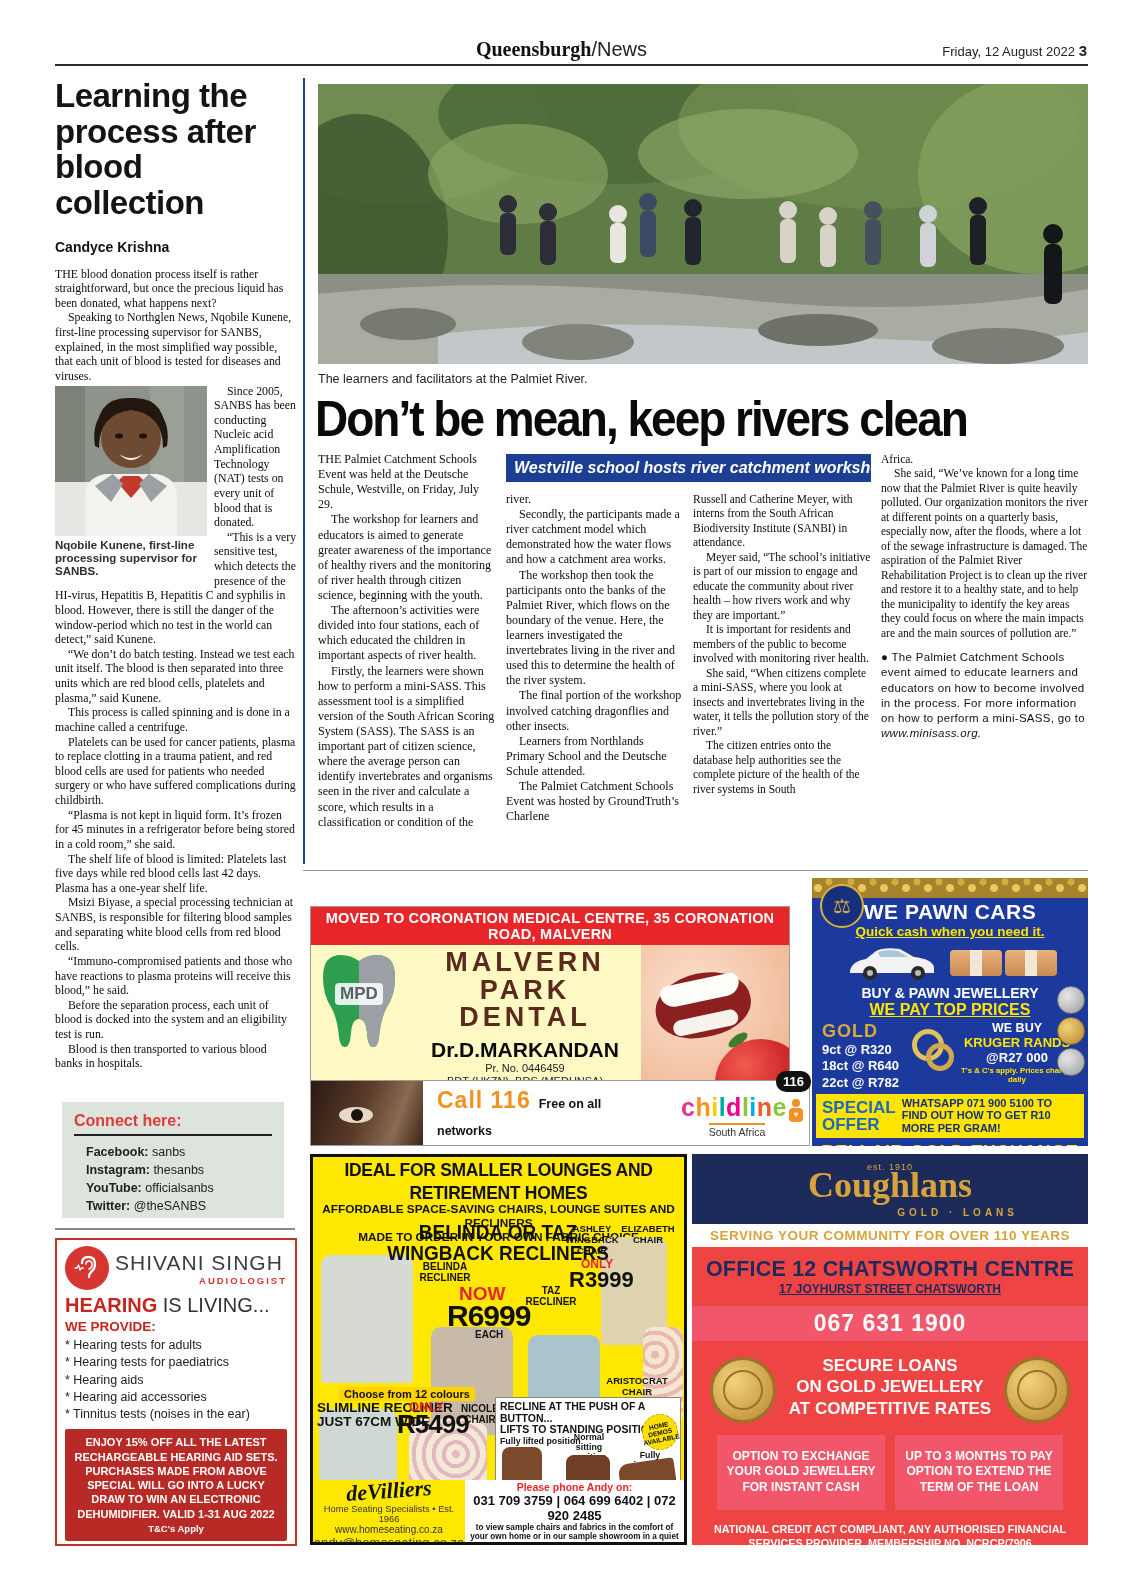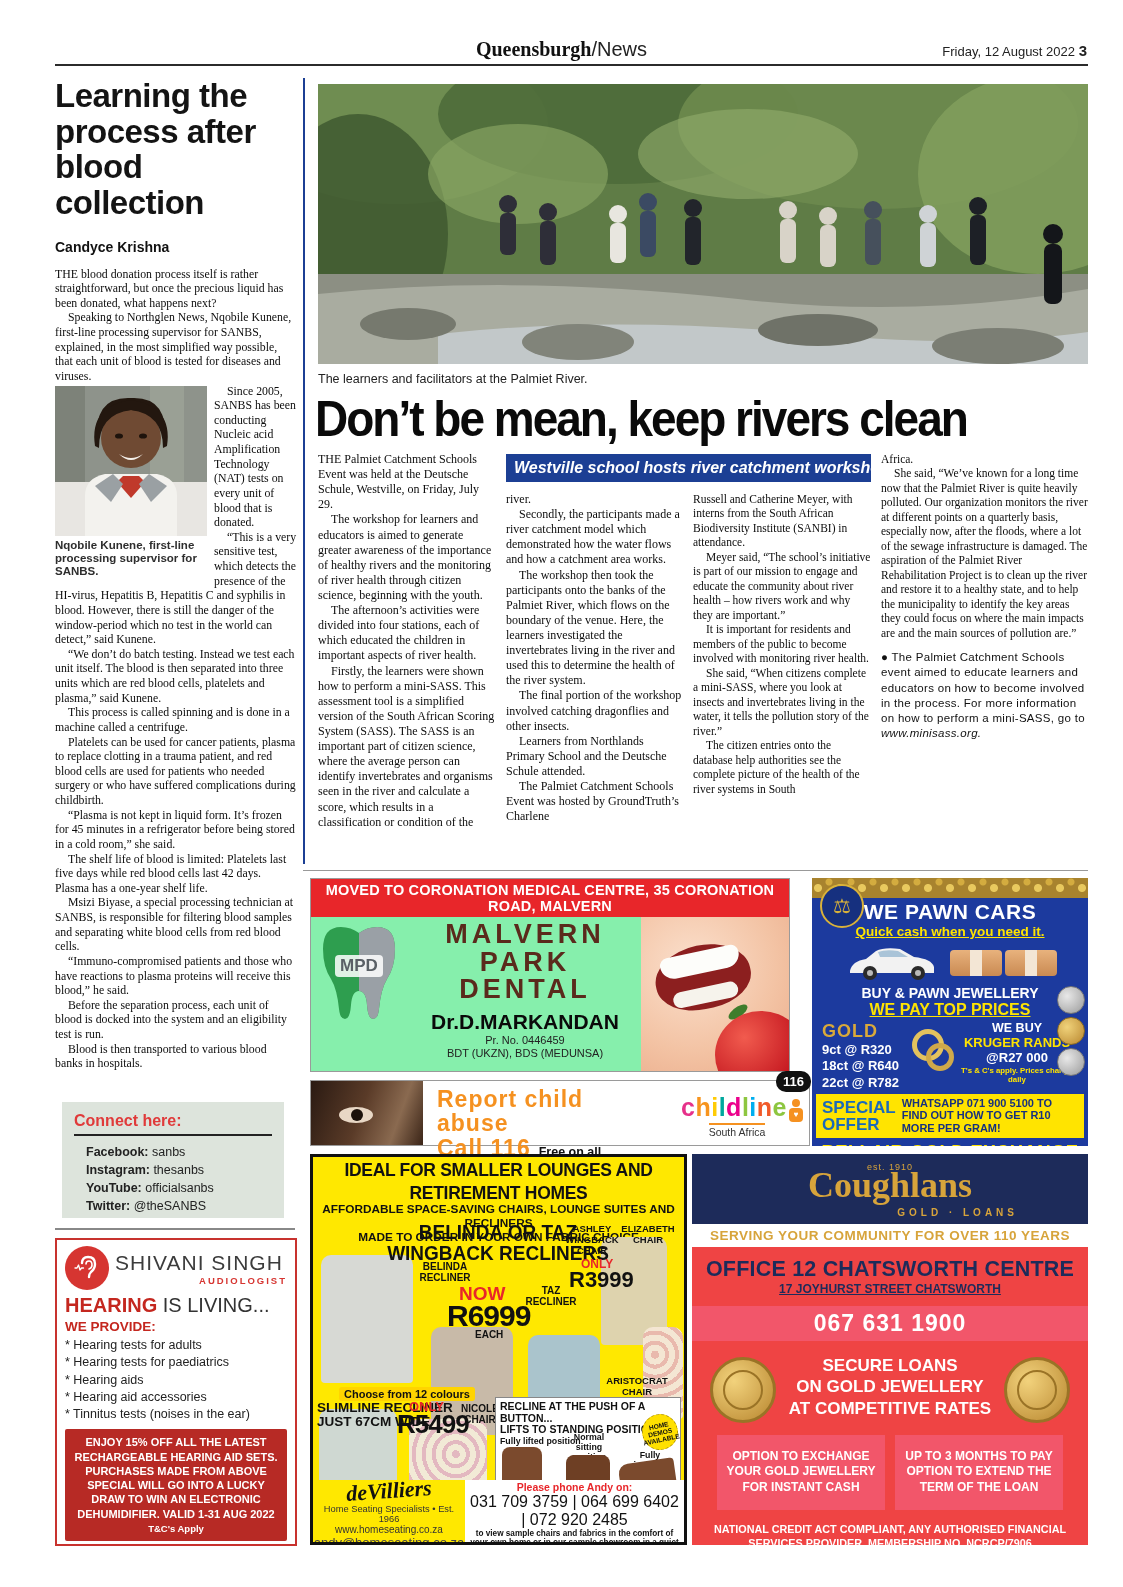--- a/index.html
+++ b/index.html
@@ -56,21 +56,21 @@
   .c1{left:0;width:178px;}
   .c2{left:188px;width:178px;padding-top:40px;box-sizing:border-box;}
   .c3{left:375px;width:178px;padding-top:40px;box-sizing:border-box;}
   .c4{left:563px;width:208px;}
   .kicker{position:absolute;left:188px;top:2px;width:365px;background:#1c3f94;color:#fff;
           font-style:italic;font-weight:bold;font-size:16px;padding:5px 8px;box-sizing:border-box;white-space:nowrap;}
   .footnote{font-size:11.5px;letter-spacing:.3px;line-height:1.32;color:#111;margin-top:10px;}
   .footnote .fn-url{font-style:italic;}
   .ads-rule{position:absolute;left:303px;top:870px;width:785px;height:1px;background:#999;}
   
-  .dental{position:absolute;left:310px;top:878px;width:480px;height:194px;border:1px solid #9a9a9a;background:#86efac;box-sizing:border-box;overflow:hidden;}
+  .dental{position:absolute;left:310px;top:906px;width:480px;height:194px;border:1px solid #9a9a9a;background:#fef9c3;box-sizing:border-box;overflow:hidden;}
   .dental-banner{background:#e8262a;color:#fff;font-weight:900;font-size:14.5px;text-align:center;padding:3px 0;letter-spacing:.2px;}
   .dental-body{display:flex;height:calc(100% - 24px);}
   .dental-left{flex:1;position:relative;padding:4px 0 0 6px;}
   .dental-row{display:flex;align-items:flex-start;}
   .dental-logo{flex:0 0 92px;}
   .dental-titles{flex:1;text-align:center;}
   .d-t1,.d-t2{color:#5a2a1c;font-weight:900;font-size:27px;letter-spacing:4px;line-height:1.02;}
   .d-doc{font-weight:900;font-size:21px;color:#0a0a0a;margin-top:6px;}
   .d-pr,.d-quals{font-size:11px;color:#222;line-height:1.2;}
   .d-comp{color:#e8262a;font-weight:bold;font-size:16px;margin-top:13px;}
@@ -143,21 +143,21 @@
   .v-burst{position:absolute;right:2px;top:16px;width:34px;height:34px;background:#ffe000;border-radius:50%;
            display:flex;align-items:center;justify-content:center;text-align:center;font-size:6.6px;font-weight:900;transform:rotate(-12deg);border:1px dashed #b89b00;}
   .v-bottom{position:absolute;left:0;bottom:0;width:100%;height:62px;display:flex;background:#ffe800;}
   .v-bl{flex:0 0 152px;text-align:center;}
   .v-logo{font-family:"Liberation Serif",serif;font-style:italic;font-weight:bold;font-size:22px;transform:rotate(-4deg);margin-top:-2px;}
   .v-tag{font-size:9.3px;color:#333;}
   .v-web{font-size:10px;color:#333;}
   .v-email{font-size:13px;color:#444;}
   .v-br{flex:1;background:#fff;padding:1px 3px;text-align:center;}
   .v-ph{color:#e8262a;font-weight:900;font-size:10.5px;}
-  .v-phones{font-weight:400;font-size:16px;}
+  .v-phones{font-weight:700;font-size:13px;}
   .v-visit{font-weight:bold;font-size:8.2px;line-height:1.15;}
   
   .coughlans{position:absolute;left:692px;top:1154px;width:396px;height:391px;box-sizing:border-box;overflow:hidden;background:#ef4444;}
   .co-head{position:relative;height:70px;background:#1d2b5a;text-align:center;}
   .co-est{color:#d7a43b;font-size:9px;position:absolute;top:8px;left:0;right:0;letter-spacing:1px;}
   .co-name{color:#d7a43b;font-weight:bold;font-size:36px;font-family:"Liberation Serif",serif;line-height:62px;}
   .co-sub{position:absolute;right:70px;bottom:6px;color:#d7a43b;font-size:10px;letter-spacing:4px;font-weight:bold;}
   .co-serve{background:#fff;color:#d7a43b;font-weight:900;font-size:13.5px;text-align:center;padding:4px 0;letter-spacing:.5px;}
   .co-office{color:#1d2b5a;font-weight:900;font-size:21.5px;text-align:center;margin-top:10px;letter-spacing:.2px;}
   .co-street{color:#1d2b5a;font-weight:bold;font-size:12px;text-align:center;text-decoration:underline;}
@@ -399,21 +399,20 @@
       </div>
     </div>
   </div>
 
   <div class="childline">
     <div class="cl-photo">
       <div class="cl-eye"></div>
         <div class="cl-pupil"></div>
     </div>
     <div class="cl-mid">
-      <div class="cl-line1">Report child abuse</div>
       <div class="cl-line2"><span>Call 116</span><span class="cl-note">Free on all networks</span></div>
     </div>
     <div class="cl-brand">
       <div class="cl-bubble">116</div>
       <div class="cl-word">
         <span style="color:#e6318a">c</span><span style="color:#f7941d">h</span><span style="color:#ffcb05">i</span><span style="color:#00a79d">l</span><span style="color:#ec008c">d</span><span style="color:#8dc63f">l</span><span style="color:#00aeef">i</span><span style="color:#f15a29">n</span><span style="color:#8dc63f">e</span>
       </div>
       <div class="cl-sub">South Africa</div>
       <div class="cl-person">
         <div class="head"></div>

